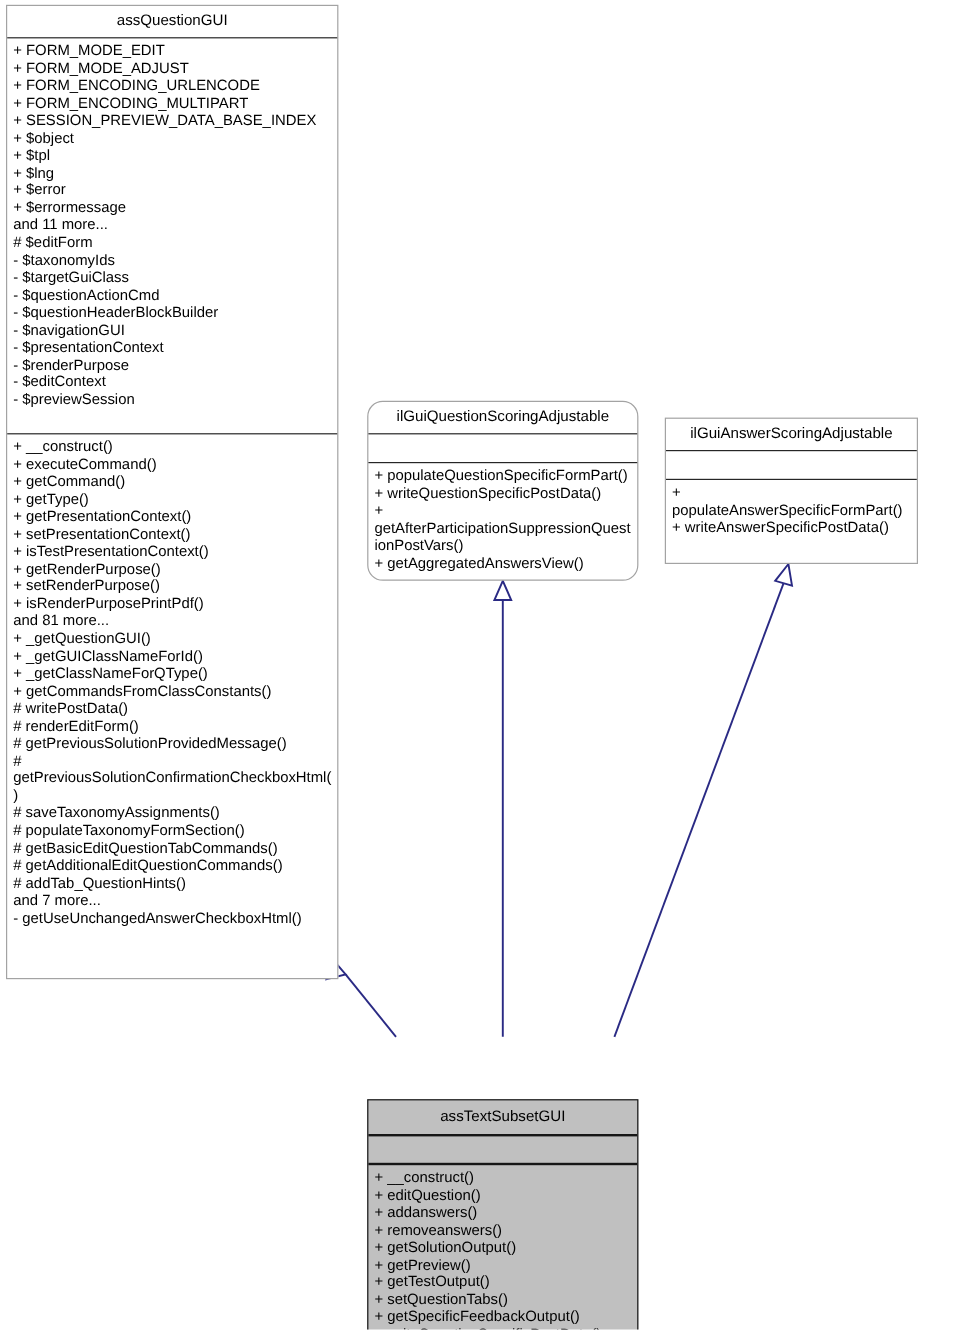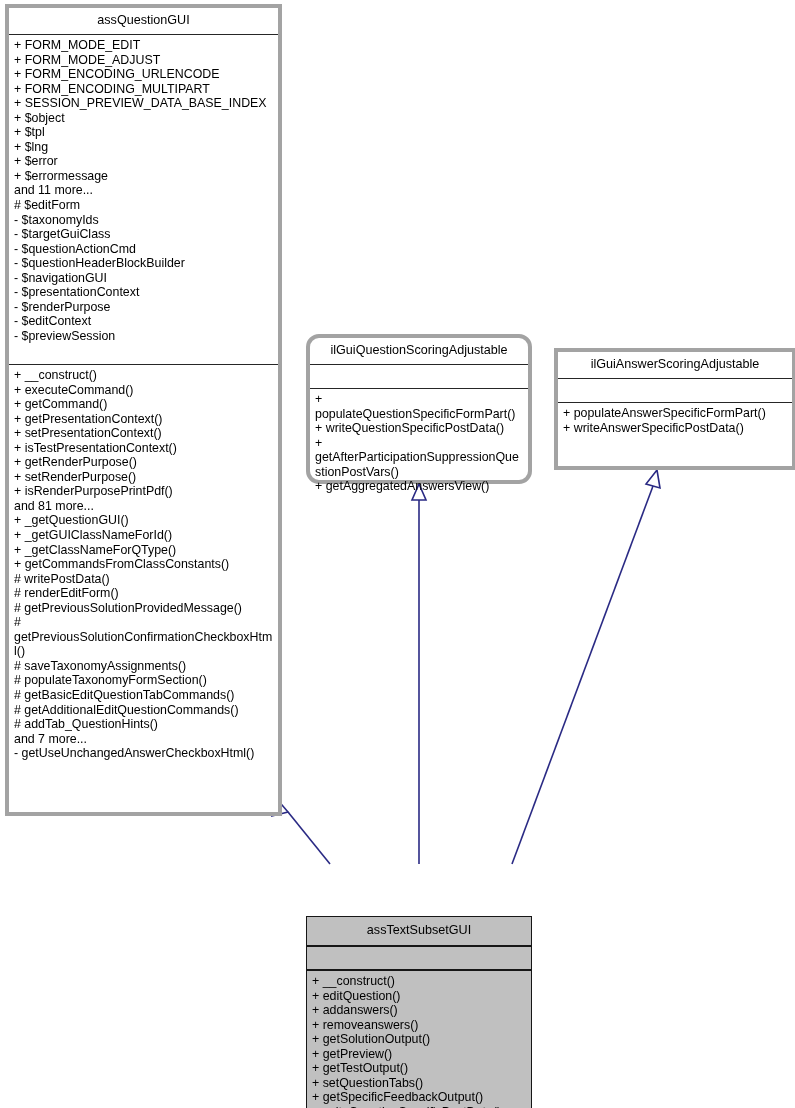--- a/index.html
+++ b/index.html
@@ -15,21 +15,21 @@
     overflow: hidden;
   }
   #diagram-canvas {
     position: absolute;
     left: 0; top: 0;
     width: 795px;
     height: 1108px;
   }
   .uml-class {
     position: absolute;
-    border: 4px solid #a3a3a3;
+    border: 1px solid #a3a3a3;
     box-sizing: border-box;
     background: #ffffff;
     z-index: 5;
   }
   .uml-class.filled {
     background: #c0c0c0;
     border: 1px solid #161616;
   }
   .uml-title {
     text-align: center;
@@ -71,21 +71,21 @@
   
   #class-assquestiongui {
     left: 5px; top: 4px; width: 277px; height: 812px;
   }
   #class-assquestiongui .uml-attrs { height: 330px; }
   #class-ilguiquestionscoringadjustable {
     left: 306px; top: 334px; width: 226px; height: 150px; border-radius: 13px;
   }
   #class-ilguiquestionscoringadjustable .uml-attrs { height: 24px; padding: 0; }
   #class-ilguianswerscoringadjustable {
-    left: 554px; top: 348px; width: 242px; height: 122px;
+    left: 554px; top: 348px; width: 211px; height: 122px;
   }
   #class-ilguianswerscoringadjustable .uml-attrs { height: 24px; padding: 0; }
   #class-asstextsubsetgui {
     left: 306px; top: 916px; width: 226px; height: 238px;
   }
   #class-asstextsubsetgui .uml-title { font-size: 12.6px; padding: 6px 4px 7px 4px; }
 </style>
 </head>
 <body>
 
@@ -129,20 +129,21 @@
       <div class="member">- $navigationGUI</div>
       <div class="member">- $presentationContext</div>
       <div class="member">- $renderPurpose</div>
       <div class="member">- $editContext</div>
       <div class="member">- $previewSession</div>
     </div>
   <div class="uml-ops">
       <div class="member">+ __construct()</div>
       <div class="member">+ executeCommand()</div>
       <div class="member">+ getCommand()</div>
+      <div class="member">+ getType()</div>
       <div class="member">+ getPresentationContext()</div>
       <div class="member">+ setPresentationContext()</div>
       <div class="member">+ isTestPresentationContext()</div>
       <div class="member">+ getRenderPurpose()</div>
       <div class="member">+ setRenderPurpose()</div>
       <div class="member">+ isRenderPurposePrintPdf()</div>
       <div class="member">and 81 more...</div>
       <div class="member">+ _getQuestionGUI()</div>
       <div class="member">+ _getGUIClassNameForId()</div>
       <div class="member">+ _getClassNameForQType()</div>

